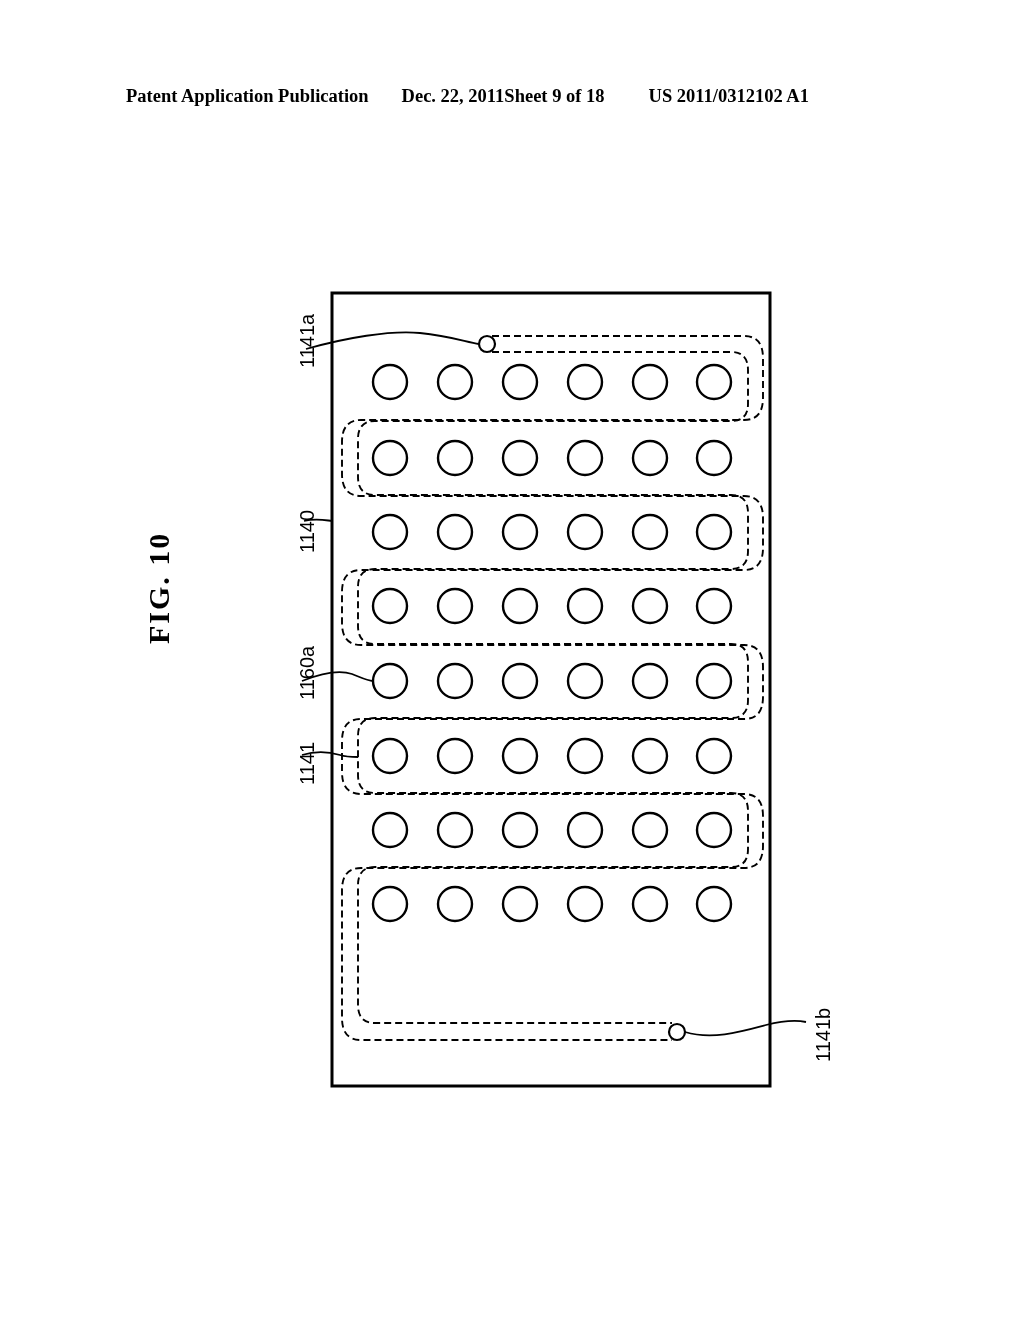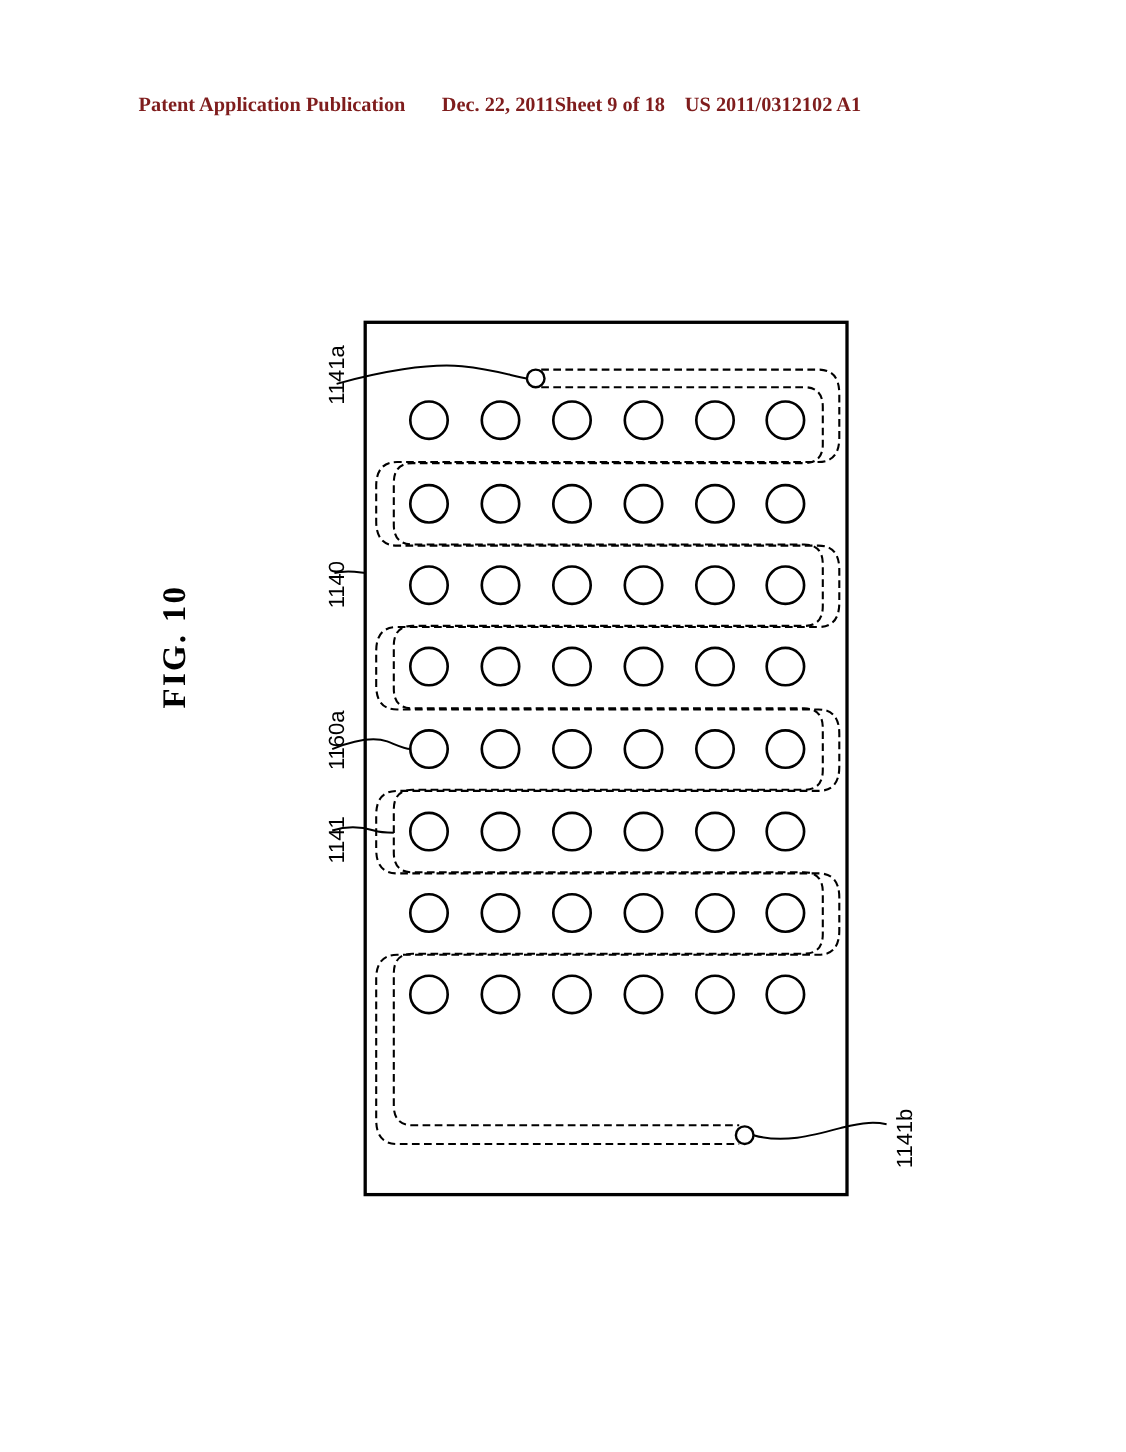--- a/index.html
+++ b/index.html
@@ -23,34 +23,34 @@
     left: 0;
     width: 1024px;
     height: 26px;
     display: flex;
     flex-direction: row;
     align-items: baseline;
     justify-content: flex-start;
     font-family: "Liberation Serif", serif;
     font-weight: bold;
     font-size: 18.5px;
-    color: #7f1d1d;
+    color: #000000;
     letter-spacing: 0px;
     white-space: nowrap;
   }
   #page-header .hdr-pub {
     margin-left: 126px;
   }
   #page-header .hdr-date {
     margin-left: 33px;
   }
   #page-header .hdr-sheet {
   }
   #page-header .hdr-docnum {
-    margin-left: 18px;
+    margin-left: 44px;
   }
 
   
   #fig-label {
     position: absolute;
     left: 142px;
     top: 604px;
     width: 200px;
     height: 40px;
     transform: rotate(-90deg);

